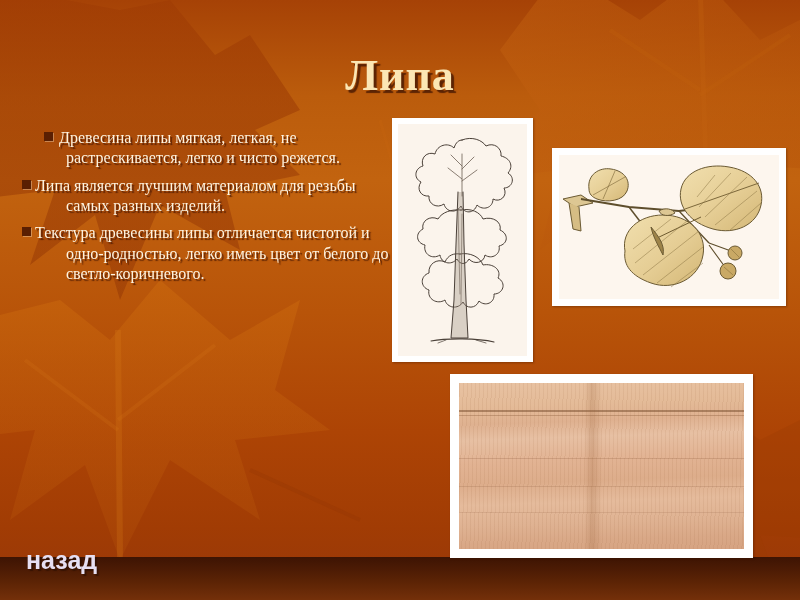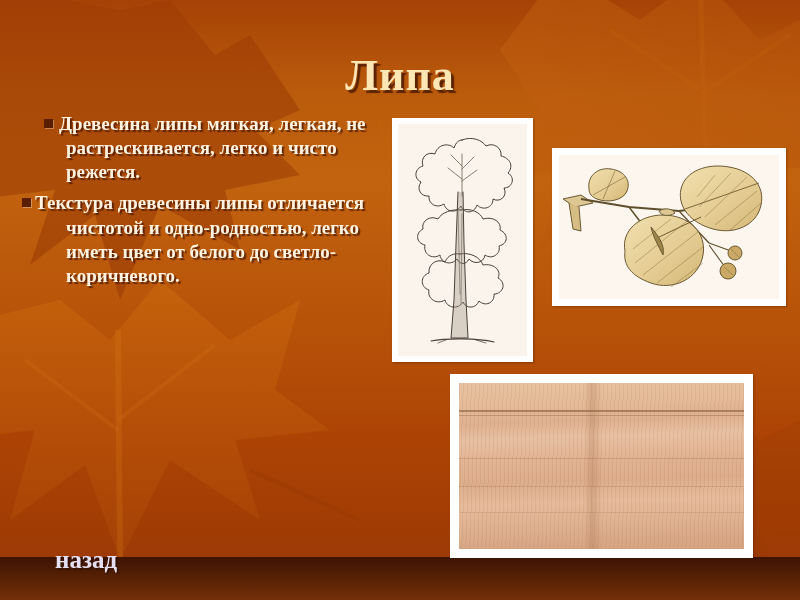--- a/index.html
+++ b/index.html
@@ -50,25 +50,25 @@
     font-weight:bold;
     letter-spacing:1px;
     color:#fbe6b4;
     text-shadow:3px 3px 1px rgba(60,18,2,.75);
     font-family:"Liberation Serif", serif;
   }
 
   
   #body-text {
     position:absolute;
-    left:22px; top:112px;
+    left:22px; top:128px;
     width:372px;
     color:#fdf3e0;
-    font-size:19px;
-    font-weight:bold;
+    font-size:16px;
+    font-weight:normal;
     line-height:1.27;
     text-shadow:2px 2px 1px rgba(70,22,3,.75);
     font-family:"Liberation Serif", serif;
   }
   .para { margin-bottom:7px; text-indent:0; }
   .para.p1 { padding-left:44px; text-indent:-22px; }
   .para.p2 { padding-left:44px; text-indent:-44px; }
   .para.p3 { padding-left:44px; text-indent:-44px; }
   .bullet {
     display:inline-block;
@@ -114,26 +114,26 @@
   .grain.g5 { top:78%; background:rgba(120,72,40,.14); }
   .vgrain {
     position:absolute; top:0; bottom:0; left:44%;
     width:18px;
     background:linear-gradient(90deg, rgba(150,95,55,0) 0%, rgba(150,95,55,.22) 45%, rgba(150,95,55,0) 100%);
   }
 
   
   #back-link {
     position:absolute;
-    left:55px; top:546px;
+    left:26px; top:546px;
     font-size:25px;
     font-weight:bold;
     color:#e6dff2;
     text-shadow:2px 2px 1px rgba(40,14,2,.6);
-    font-family:Liberation Serif, serif;
+    font-family:Liberation Sans, sans-serif;
     cursor:pointer;
   }
 </style>
 </head>
 <body>
 
 <div id="slide">
 
   <div class="bg-base"></div>
 
@@ -180,20 +180,21 @@
       <path d="M250 470 L360 520" stroke="#8e3204" stroke-opacity=".25" stroke-width="4" fill="none"></path>
     </svg>
   </div>
 
   <div class="bottom-band"></div>
 
   <div id="title">Липа</div>
 
   <div id="body-text">
     <div class="para p1"><span class="bullet"></span><span>Древесина липы мягкая, легкая, не растрескивается, легко и чисто режется.</span></div>
+    <div class="para p2"><span class="bullet"></span><span>Липа является лучшим материалом для резьбы самых разных изделий.</span></div>
     <div class="para p3"><span class="bullet"></span><span>Текстура древесины липы отличается чистотой и одно-родностью,  легко иметь  цвет  от белого до светло-коричневого.</span></div>
   </div>
 
   <div class="frame" id="img-tree">
     <div class="plate plate-tree">
       <svg viewBox="0 0 129 232" preserveAspectRatio="xMidYMid meet" style="width:100%;height:100%;" aria-hidden="true">
         <g fill="none" stroke="#4a4038" stroke-width="1" stroke-linejoin="round" stroke-linecap="round">
 
           <path d="M64 16 C74 12 84 16 88 22 C96 18 104 24 103 32
                    C112 34 116 42 110 49 C118 54 114 64 106 64

